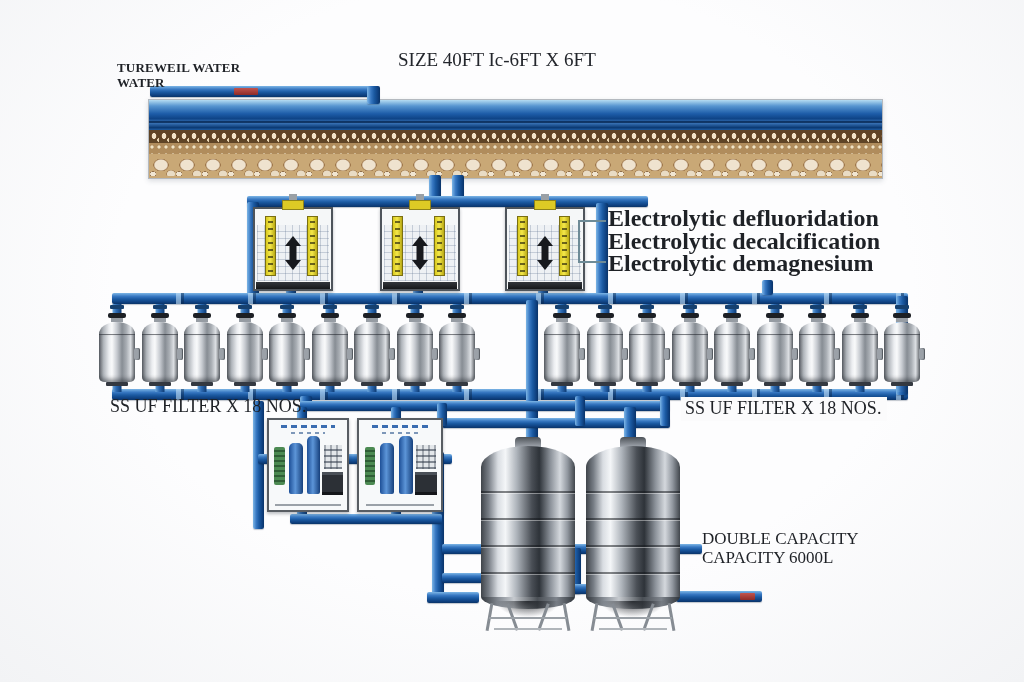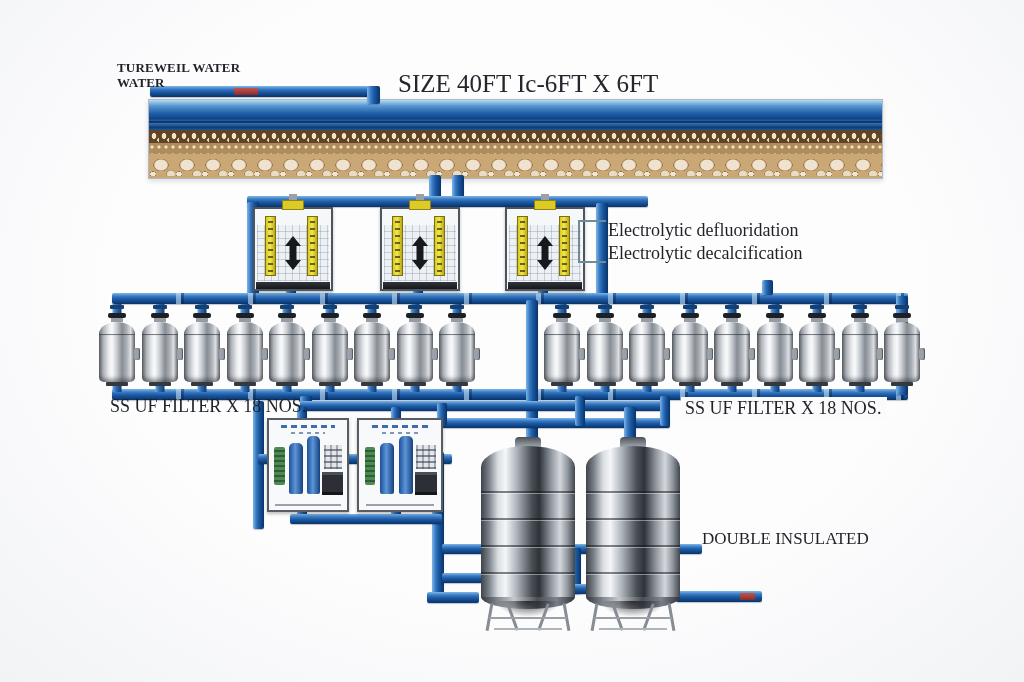--- a/index.html
+++ b/index.html
@@ -6,22 +6,22 @@
   body{width:1024px;height:682px;overflow:hidden;
        font-family:"Liberation Serif","DejaVu Serif",serif;
        background:radial-gradient(ellipse at 50% 42%, #fdfdfe 55%, #f2f3f5 100%);}
   .stage{position:absolute;left:0;top:0;width:820px;height:682px;}
   .abs{position:absolute;}
 
   
   .lbl{position:absolute;color:#1e2126;z-index:6;white-space:nowrap;}
   .lbl-inlet{left:117px;top:60px;font-size:13px;font-weight:bold;line-height:15px;letter-spacing:.2px;}
   .lbl-title{left:398px;top:48px;font-size:21px;line-height:24px;color:#23262c;}
-  .lbl-title .t2{font-size:25px;margin-top:24px;}
-  .lbl-electro{left:608px;top:219px;font-size:18px;line-height:22.5px;}
+  .lbl-title .t2{font-size:19px;}
+  .lbl-electro{left:608px;top:207px;font-size:24px;line-height:22.5px;font-weight:bold;}
   .lbl-uf-left{left:110px;top:396px;font-size:18px;}
   .lbl-uf-right{left:681px;top:397px;font-size:18px;background:#fbfbfc;padding:1px 6px 2px 4px;}
   .lbl-tank{left:702px;top:529px;font-size:17px;line-height:19px;}
   .lbl-outlet{left:257px;top:595px;font-size:14.5px;font-weight:bold;letter-spacing:.2px;}
 
   
   .pipe{position:absolute;z-index:2;border-radius:2px;box-shadow:0 1px 1px rgba(10,30,60,.25);}
   .pipe-h{background:linear-gradient(180deg,#7db6e6 0%,#3878c2 30%,#1b5aa2 55%,#0e3f7e 85%,#0a3468 100%);}
   .pipe-v{background:linear-gradient(90deg,#7db6e6 0%,#3878c2 30%,#1b5aa2 55%,#0e3f7e 85%,#0a3468 100%);}
   .jointed{background-image:repeating-linear-gradient(90deg,rgba(255,255,255,0) 0 64px,rgba(196,224,246,.6) 64px 69px,rgba(8,35,70,.45) 69px 72px),linear-gradient(180deg,#7db6e6 0%,#3878c2 30%,#1b5aa2 55%,#0e3f7e 85%,#0a3468 100%);}
@@ -141,27 +141,29 @@
     <div>WATER</div>
   </div>
 
   <div class="lbl lbl-title">
     <div class="t2">SIZE 40FT Ic-6FT X 6FT</div>
   </div>
 
   <div class="lbl lbl-electro">
     <div>Electrolytic defluoridation</div>
     <div>Electrolytic decalcification</div>
+    <div>Electrolytic demagnesium</div>
   </div>
 
   <div class="lbl lbl-uf-left">SS UF FILTER X 18 NOS.</div>
   <div class="lbl lbl-uf-right">SS UF FILTER X 18 NOS.</div>
 
   <div class="lbl lbl-tank">
-    <div>DOUBLE INSULATED</div>
+    <div>DOUBLE CAPACITY</div>
+    <div>CAPACITY 6000L</div>
   </div>
 
 
   <div class="bed">
     <div class="bed-water"></div>
     <div class="bed-pebbles"></div>
     <div class="bed-gravel"></div>
     <div class="bed-stones"></div>
   </div>
 

